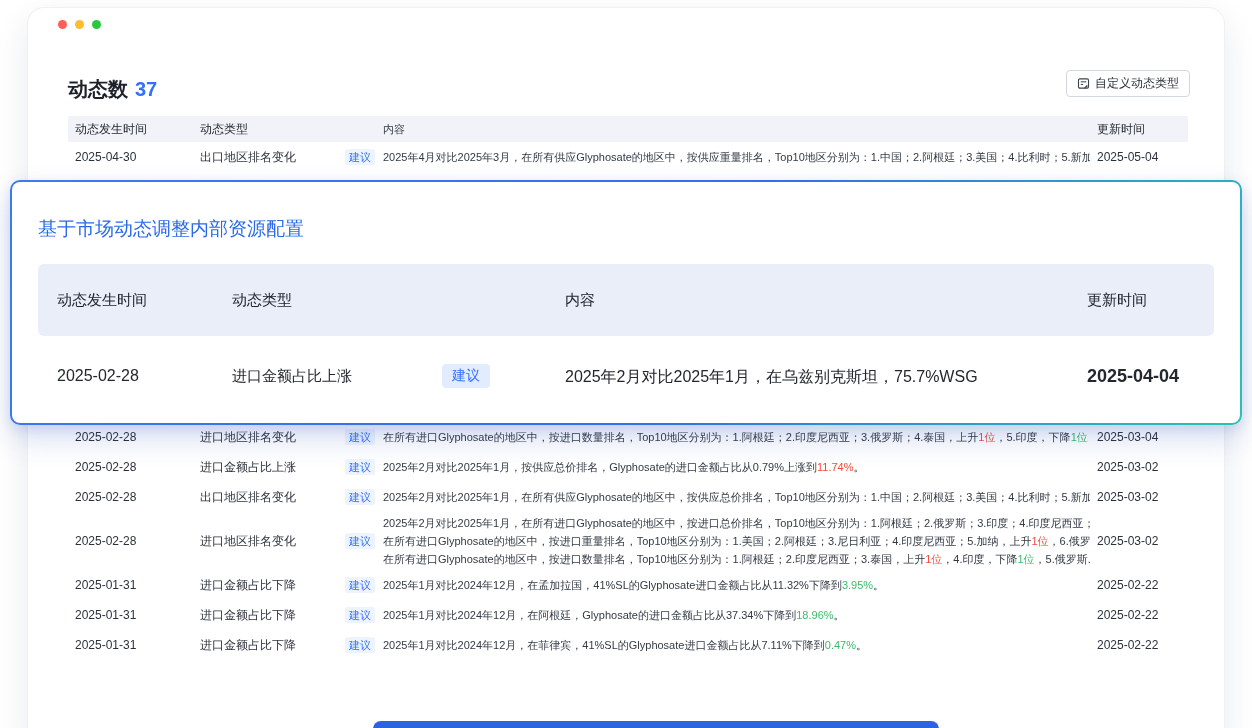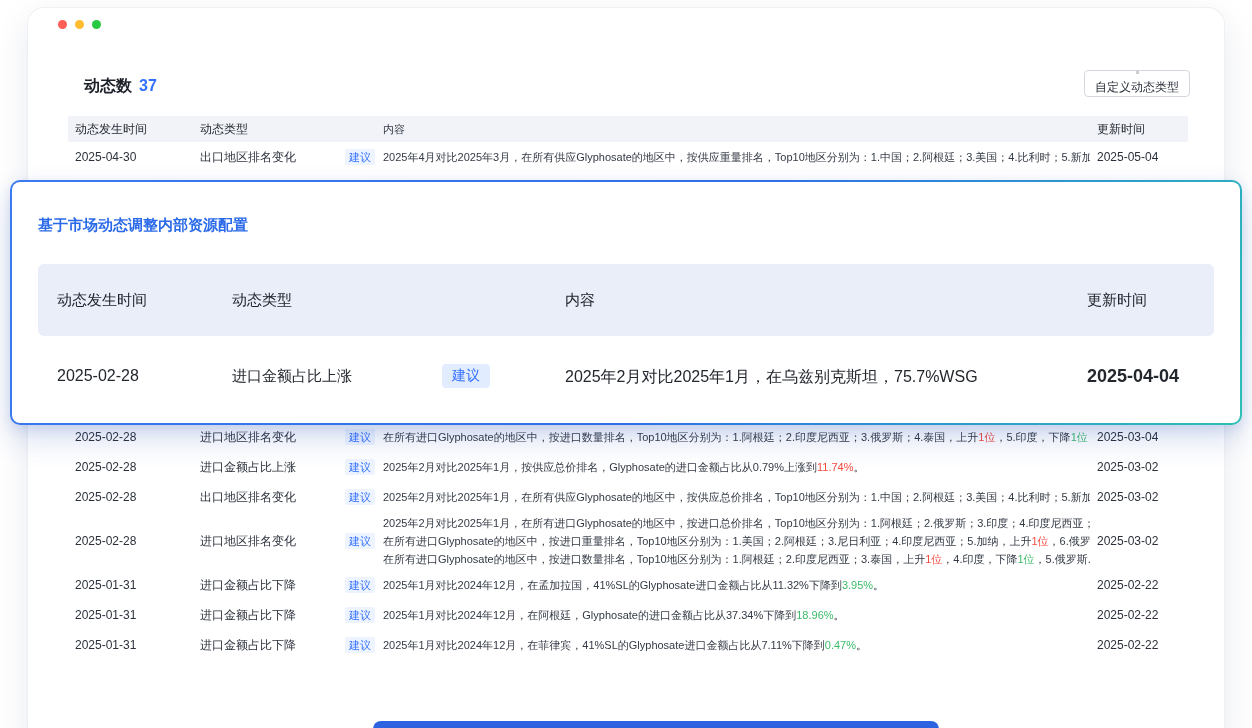--- a/index.html
+++ b/index.html
@@ -16,26 +16,26 @@
     background:#fff; border-radius:16px;
     box-shadow:0 0 0 1px #eef0f3, 0 12px 34px rgba(20,40,90,.10);
   }
   .lights{ position:absolute; left:30px; top:12px; display:flex; gap:8px; }
   .light{ width:9px; height:9px; border-radius:50%; cursor:pointer; }
   .light.r{ background:var(--traffic-red,#ff5f57); }
   .light.y{ background:var(--traffic-yellow,#febc2e); }
   .light.g{ background:var(--traffic-green,#28c840); }
 
   .topbar{ position:absolute; left:40px; right:34px; top:62px; height:30px; }
-  .count{ position:absolute; left:16px; top:6px; font-size:16px; font-weight:700; color:#1d2129; }
+  .count{ position:absolute; left:0; top:6px; font-size:20px; font-weight:700; color:#1d2129; }
   .count-value{ color:var(--accent); margin-left:7px; }
   .customize-btn{
     position:absolute; right:0; top:0; height:27px; display:flex; align-items:center; gap:5px;
     padding:0 10px; background:#fff; border:1px solid #d4d7dd; border-radius:4px;
-    font-size:12px; color:#2b313b; cursor:pointer; font-family:inherit;flex-direction:column;
+    font-size:12px; color:#2b313b; cursor:pointer; font-family:inherit;
   }
 
   .table{ position:absolute; left:40px; top:108px; width:1120px; }
   .t-head,.t-row{ display:grid; grid-template-columns:127px 183px 712px 98px; }
   .t-head{
     height:26px; align-items:center; background:#f1f3f8; border-radius:2px;
     font-size:12px; color:#1f242d;
   }
   .t-row{ min-height:30px; align-items:center; font-size:12px; color:#2b313b; padding:2px 0; cursor:pointer; }
   .c.date{ padding-left:7px; }
@@ -61,21 +61,21 @@
   .overlay-border{
     position:absolute; left:10px; top:180px; width:1232px; height:245px; z-index:10;
     background:linear-gradient(120deg,#3a7bf0 0%,#2f6fe8 55%,#2dc0b4 100%);
     padding:2px; border-radius:10px;
     box-shadow:0 14px 30px rgba(30,70,180,.18), 0 4px 12px rgba(30,70,180,.12);
   }
   .overlay{
     width:100%; height:100%; background:#fff; border-radius:8px;
     padding:34px 26px 0 26px; overflow:hidden;
   }
-  .ov-title{ font-size:15px; font-weight:700; color:var(--title-blue); height:24px; }
+  .ov-title{ font-size:19px; font-weight:400; color:var(--title-blue); height:24px; }
   .ov-head,.ov-row{ display:grid; grid-template-columns:175px 333px 523px 145px; }
   .ov-head{
     margin-top:24px; height:72px; align-items:center; background:#e9eef9; border-radius:6px;
     font-size:15px; color:#20242b;
   }
   .ov-row{ height:80px; align-items:center; cursor:pointer; }
   .oc{ padding-left:19px; }
   .oc.upd{ padding-left:18px; }
   .ov-date{ font-size:16px; color:#23272e; }
   .ov-type{ display:flex; align-items:center; font-size:15px; color:#23272e; }

